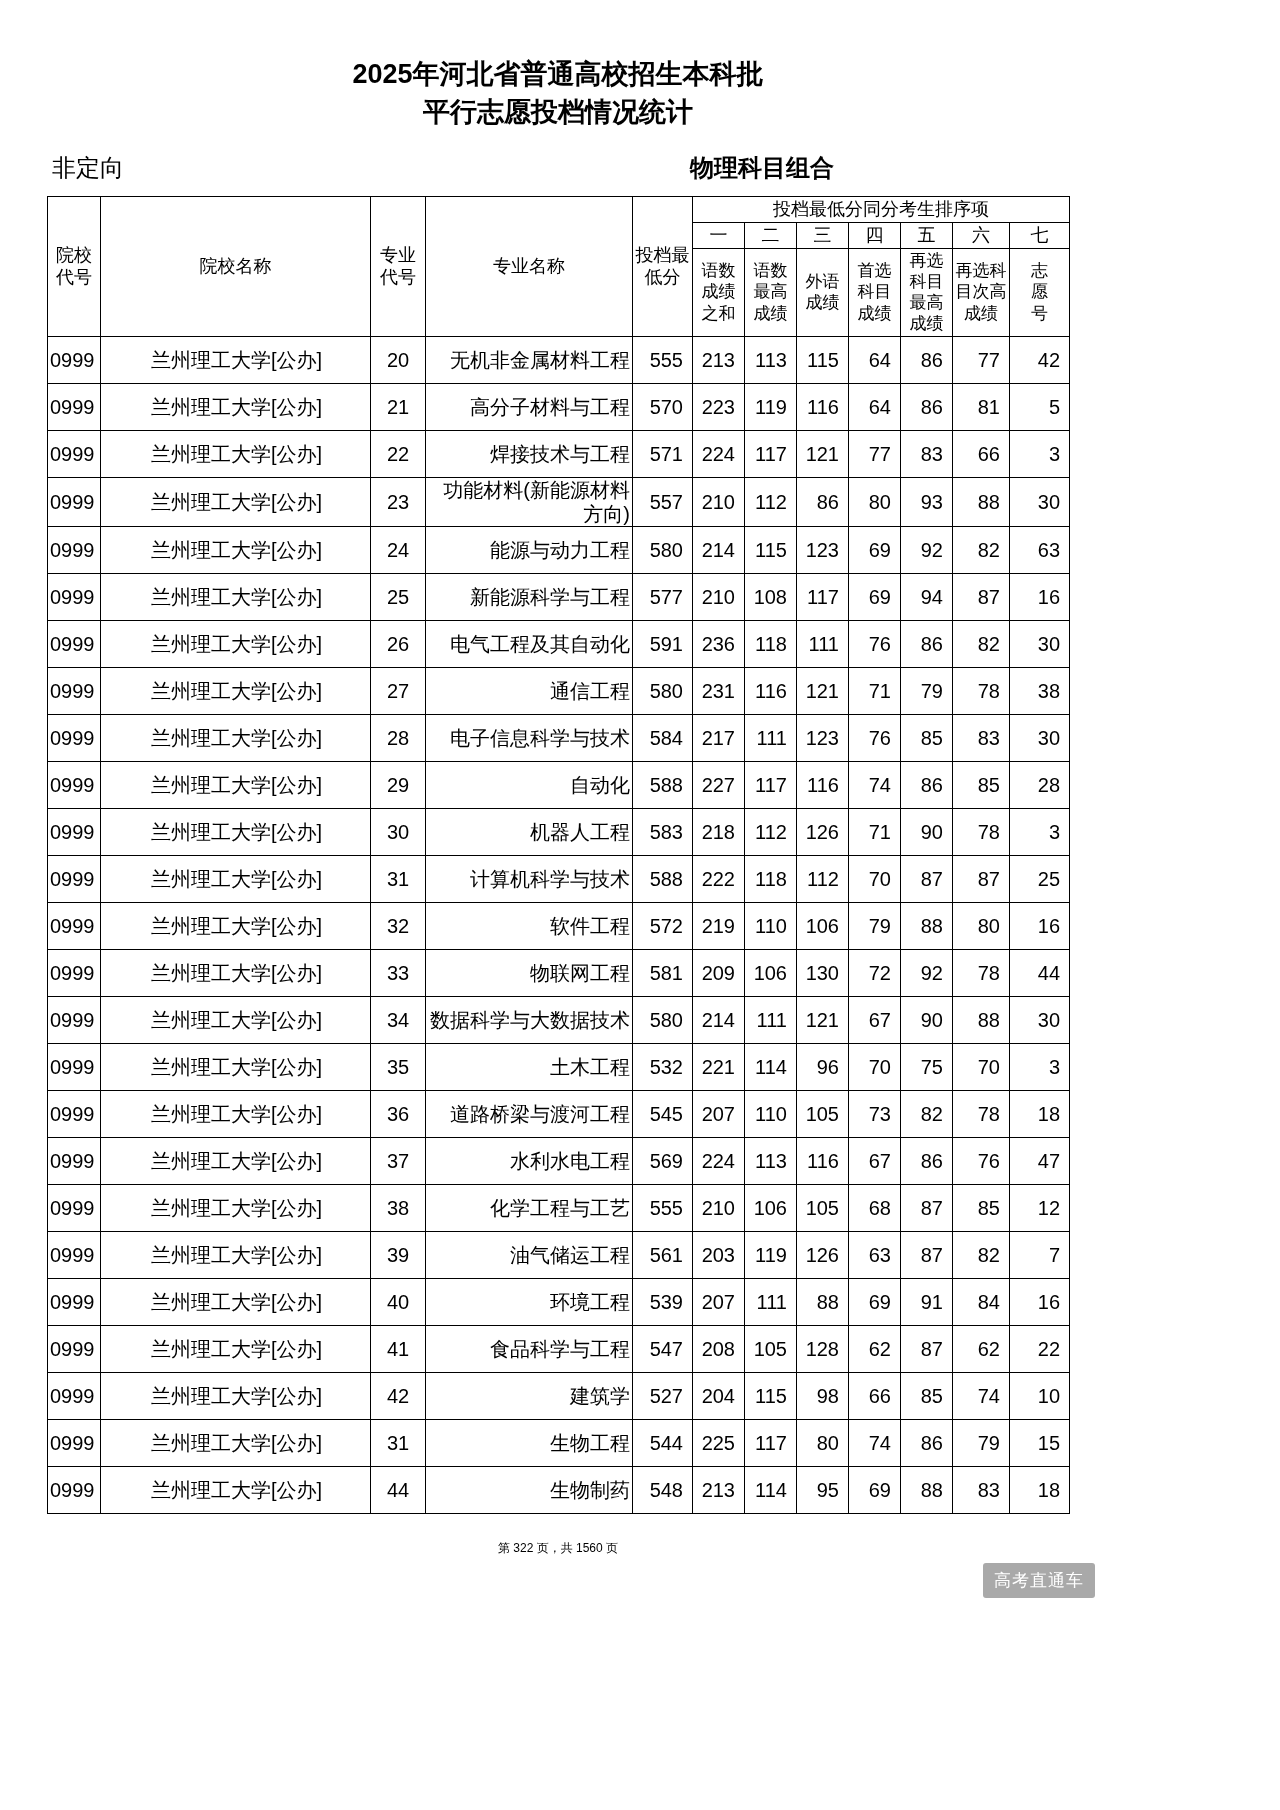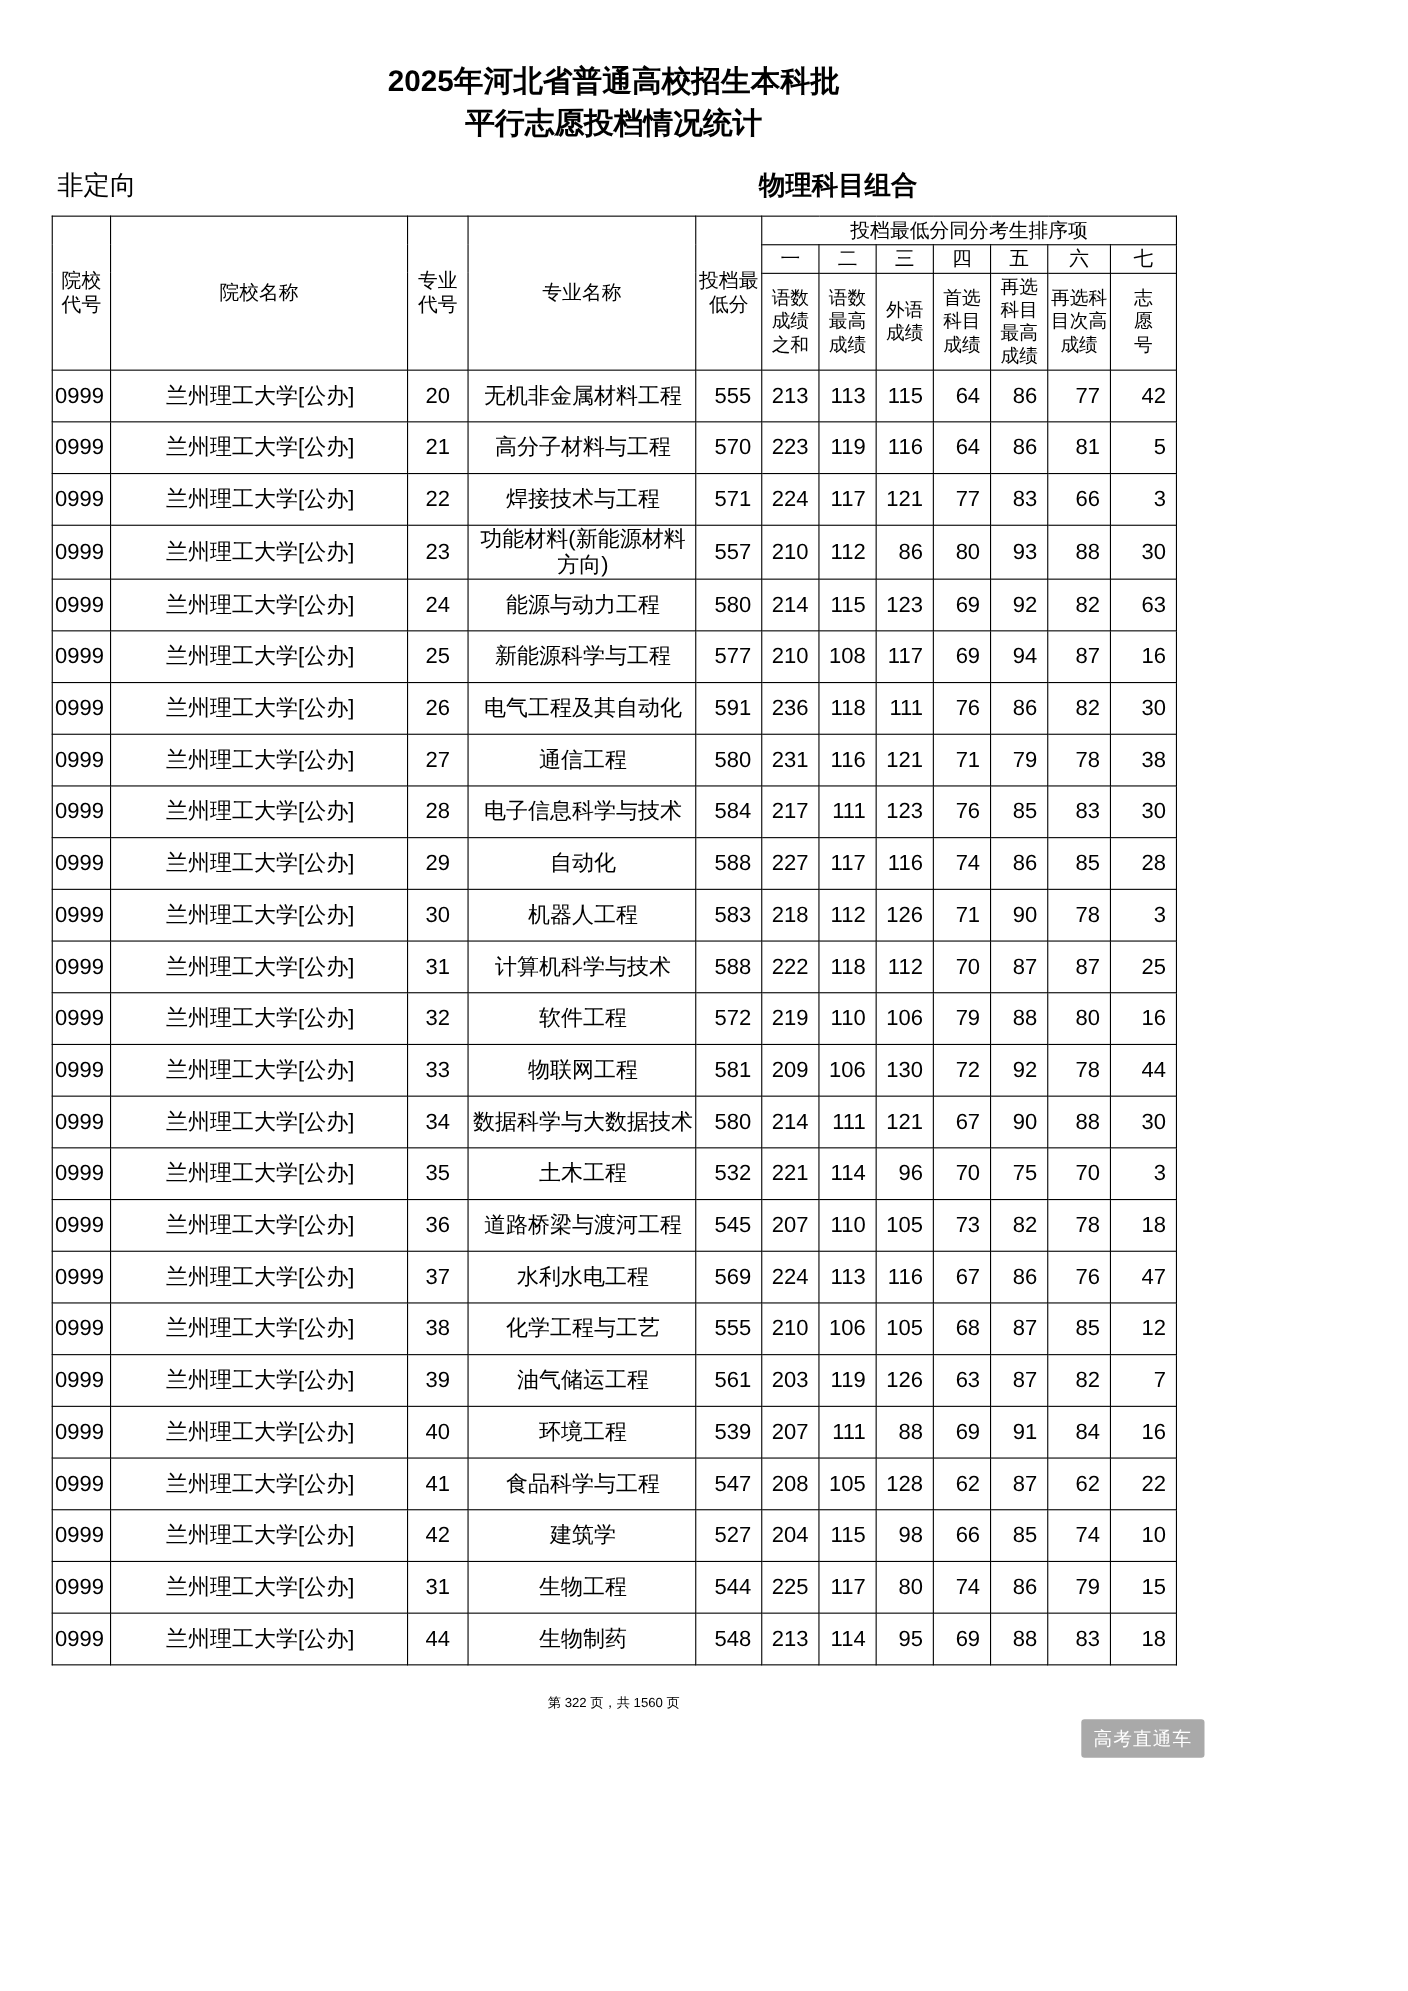--- a/index.html
+++ b/index.html
@@ -25,21 +25,21 @@
   }
   .group-title-cell { height:26px; }
   .tb-num-row th { height:26px; }
   .tb-label-row th { height:86px; font-size:17px; }
   .tb-label-row th.vert { padding-left:20px; padding-right:20px; }
 
   tbody td { font-size:20px; height:47px; vertical-align:middle; line-height:1.2; }
   tbody td.c0 { text-align:left; padding-left:2px; }
   tbody td.c1 { text-align:center; padding-left:2px; }
   tbody td.c2 { text-align:center; }
-  tbody td.c3 { text-align:center; padding-left:4px; padding-right:2px; }
+  tbody td.c3 { text-align:right; padding-left:4px; padding-right:2px; }
   tbody td.num { text-align:right; padding-right:9px; }
 
   .footer { text-align:center; font-size:12px; margin-top:26px; }
 
   .watermark {
     position:absolute; left:983px; top:1563px;
     color:#ffffff; font-size:17px; padding:6px 11px;
     border-radius:3px; letter-spacing:1px;
   }
 </style>

